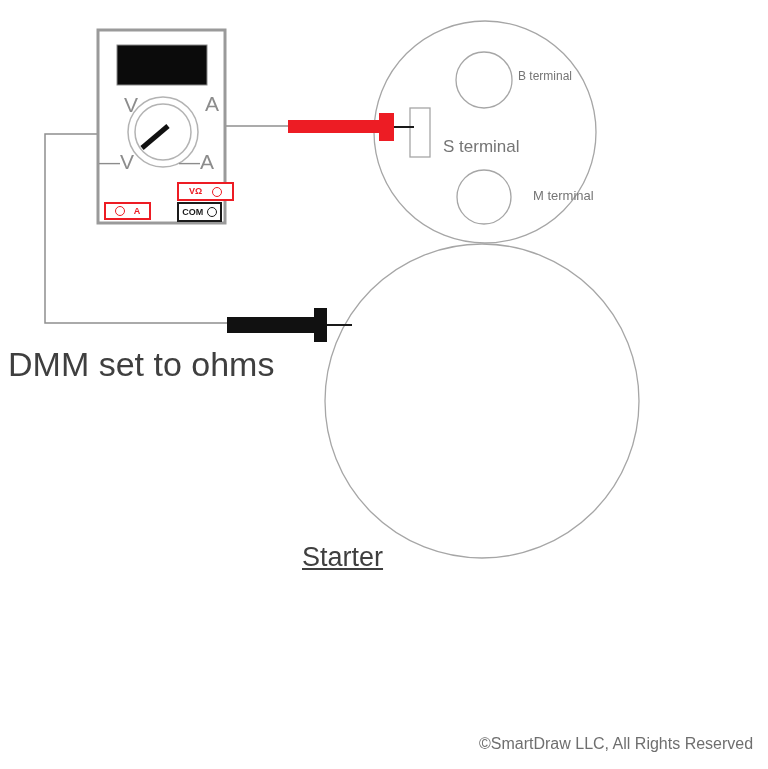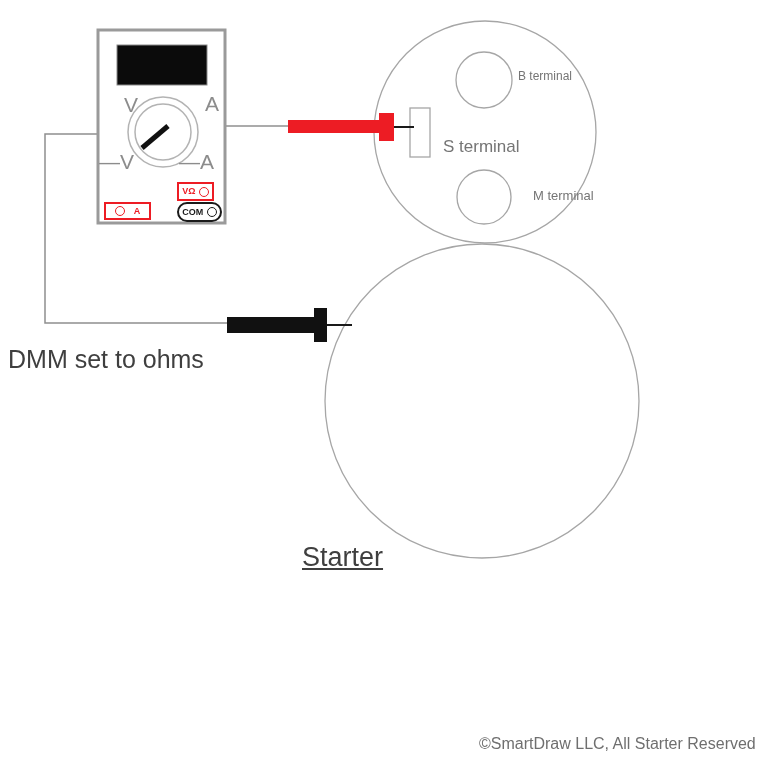--- a/index.html
+++ b/index.html
@@ -43,21 +43,21 @@
     white-space: nowrap;
     line-height: 1;
     color: var(--text_gray, #757575);
   }
   .label.dark { color: var(--text_dark, #3f3f3f); }
   .title-label    { left: 583px; top: 13px;  font-size: 24px; }
   .b-label        { left: 518px; top: 70px;  font-size: 12px; }
   .s-label        { left: 443px; top: 126px; font-size: 17px; margin-top: 12px; }
   .m-label        { left: 533px; top: 189px; font-size: 13px; }
   .starter-label  { left: 302px; top: 544px; font-size: 27px; text-decoration: underline; }
-  .caption-label  { left: 8px;   top: 347px; font-size: 25px; }
+  .caption-label  { left: 8px;   top: 347px; font-size: 34px; }
   .copyright-label{ left: 479px; top: 736px; font-size: 16px; color: var(--text_light, #6f6f6f); }
   .dial-label {
     position: absolute;
     line-height: 1;
     font-size: 21px;
     color: #8c8c8c;
     white-space: nowrap;
   }
   .dial-v-top { left: 124px; top: 94px; }
   .dial-a-top { left: 205px; top: 93px; }
@@ -69,22 +69,22 @@
     background: #ffffff;
     border: 2px solid;
     display: flex;
     align-items: center;
     justify-content: space-evenly;
     font-size: 9px;
     font-weight: 700;
     line-height: 1;
   }
   .jack.red   { border-color: var(--probe_red, #ed1c24); color: var(--probe_red, #ed1c24); }
-  .jack.black { border-color: #1a1a1a; color: #1a1a1a; border-radius: 10px; }
-  .jack-vohm { left: 177px; top: 182px; width: 37px; height: 19px; }
+  .jack.black { border-color: #1a1a1a; color: #1a1a1a; }
+  .jack-vohm { left: 177px; top: 182px; width: 57px; height: 19px; }
   .jack-com  { left: 177px; top: 202px; width: 45px; height: 20px; }
   .jack-a    { left: 104px; top: 202px; width: 47px; height: 18px; }
   .jack-hole {
     width: 10px;
     height: 10px;
     box-sizing: border-box;
     border: 1.5px solid currentColor;
     border-radius: 50%;
     flex: 0 0 auto;
   }
@@ -144,15 +144,15 @@
   <div class="jack red jack-a">
     <span class="jack-hole"></span>
     <span>A</span>
   </div>
 
   <div class="label b-label">B terminal</div>
   <div class="label s-label">S terminal</div>
   <div class="label m-label">M terminal</div>
   <div class="label dark starter-label">Starter</div>
   <div class="label dark caption-label">DMM set to ohms</div>
-  <div class="label copyright-label">©SmartDraw LLC, All Starter Reserved</div>
+  <div class="label copyright-label">©SmartDraw LLC, All Rights Reserved</div>
 
 </div>
 
 </body></html>

